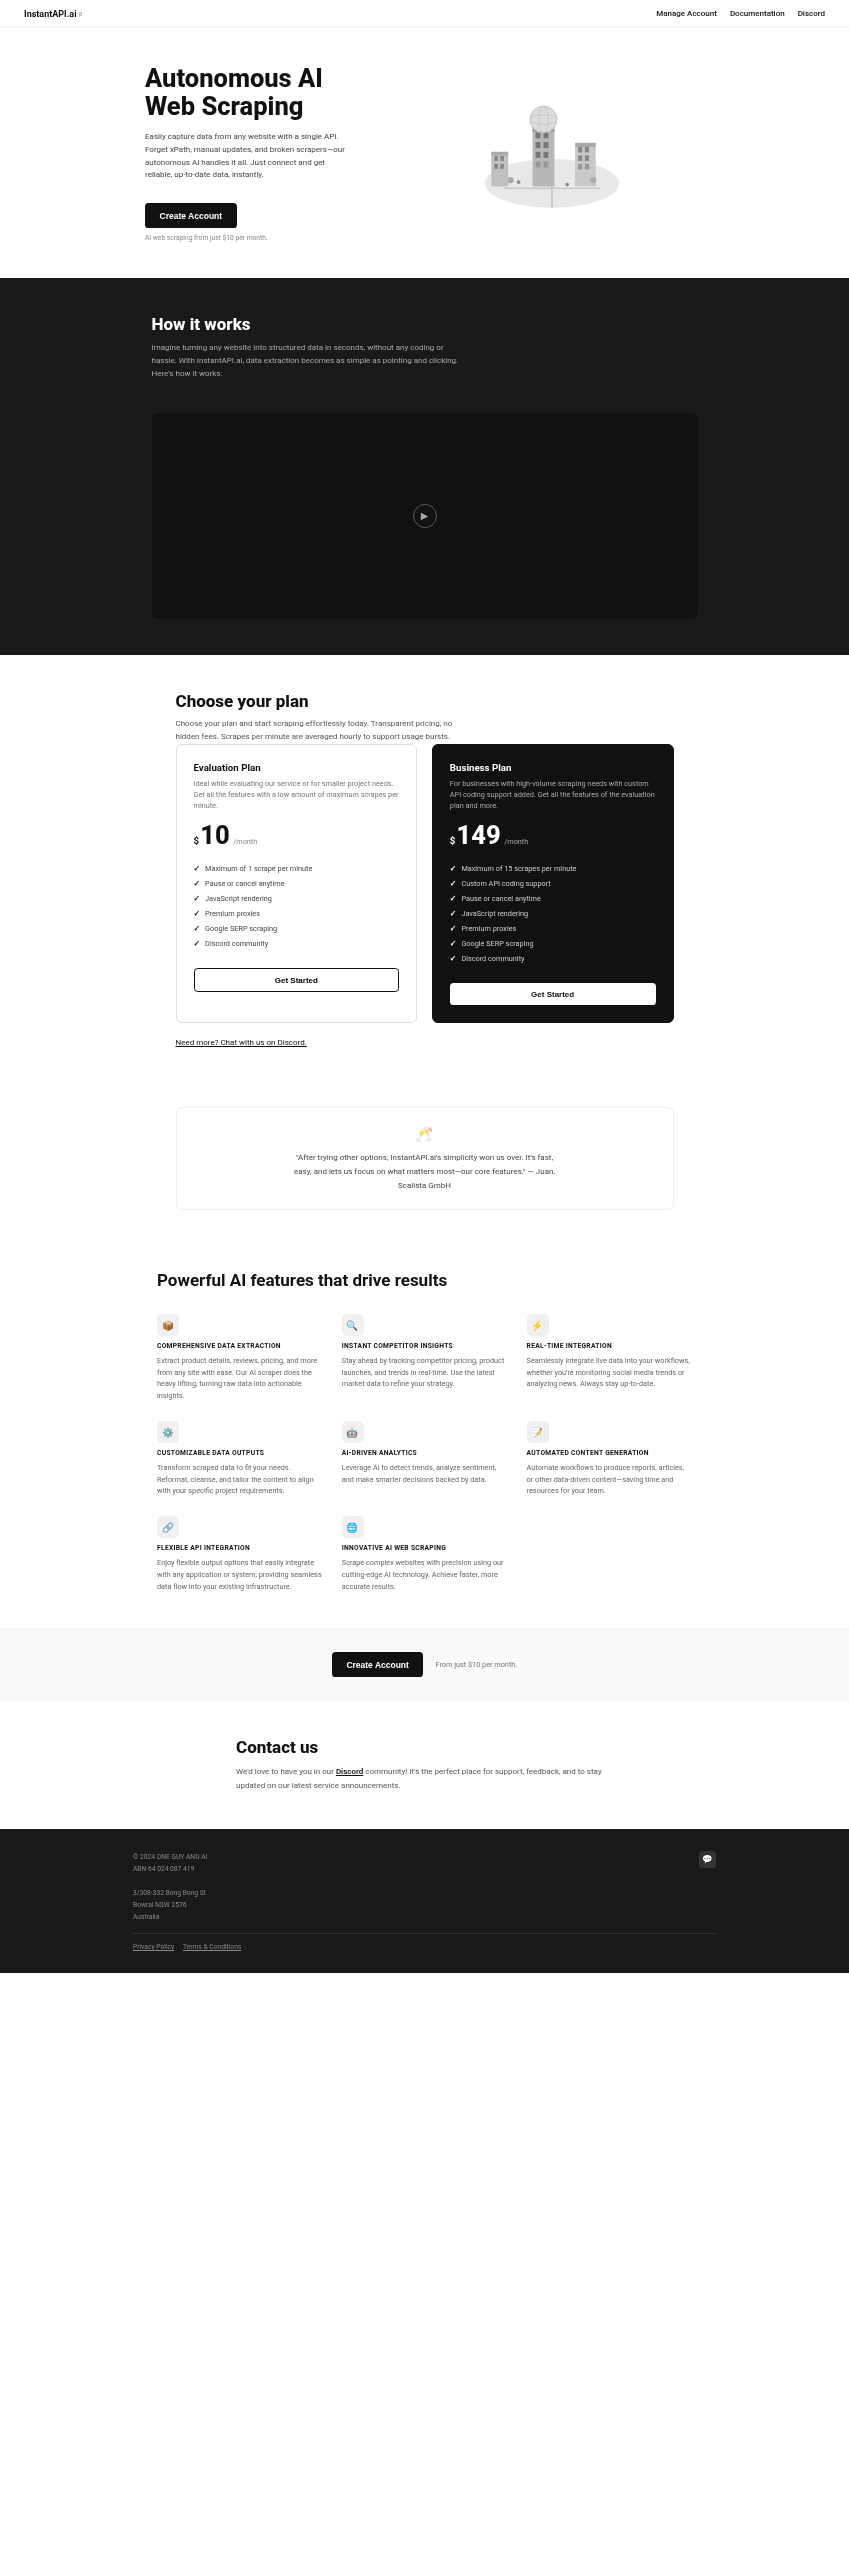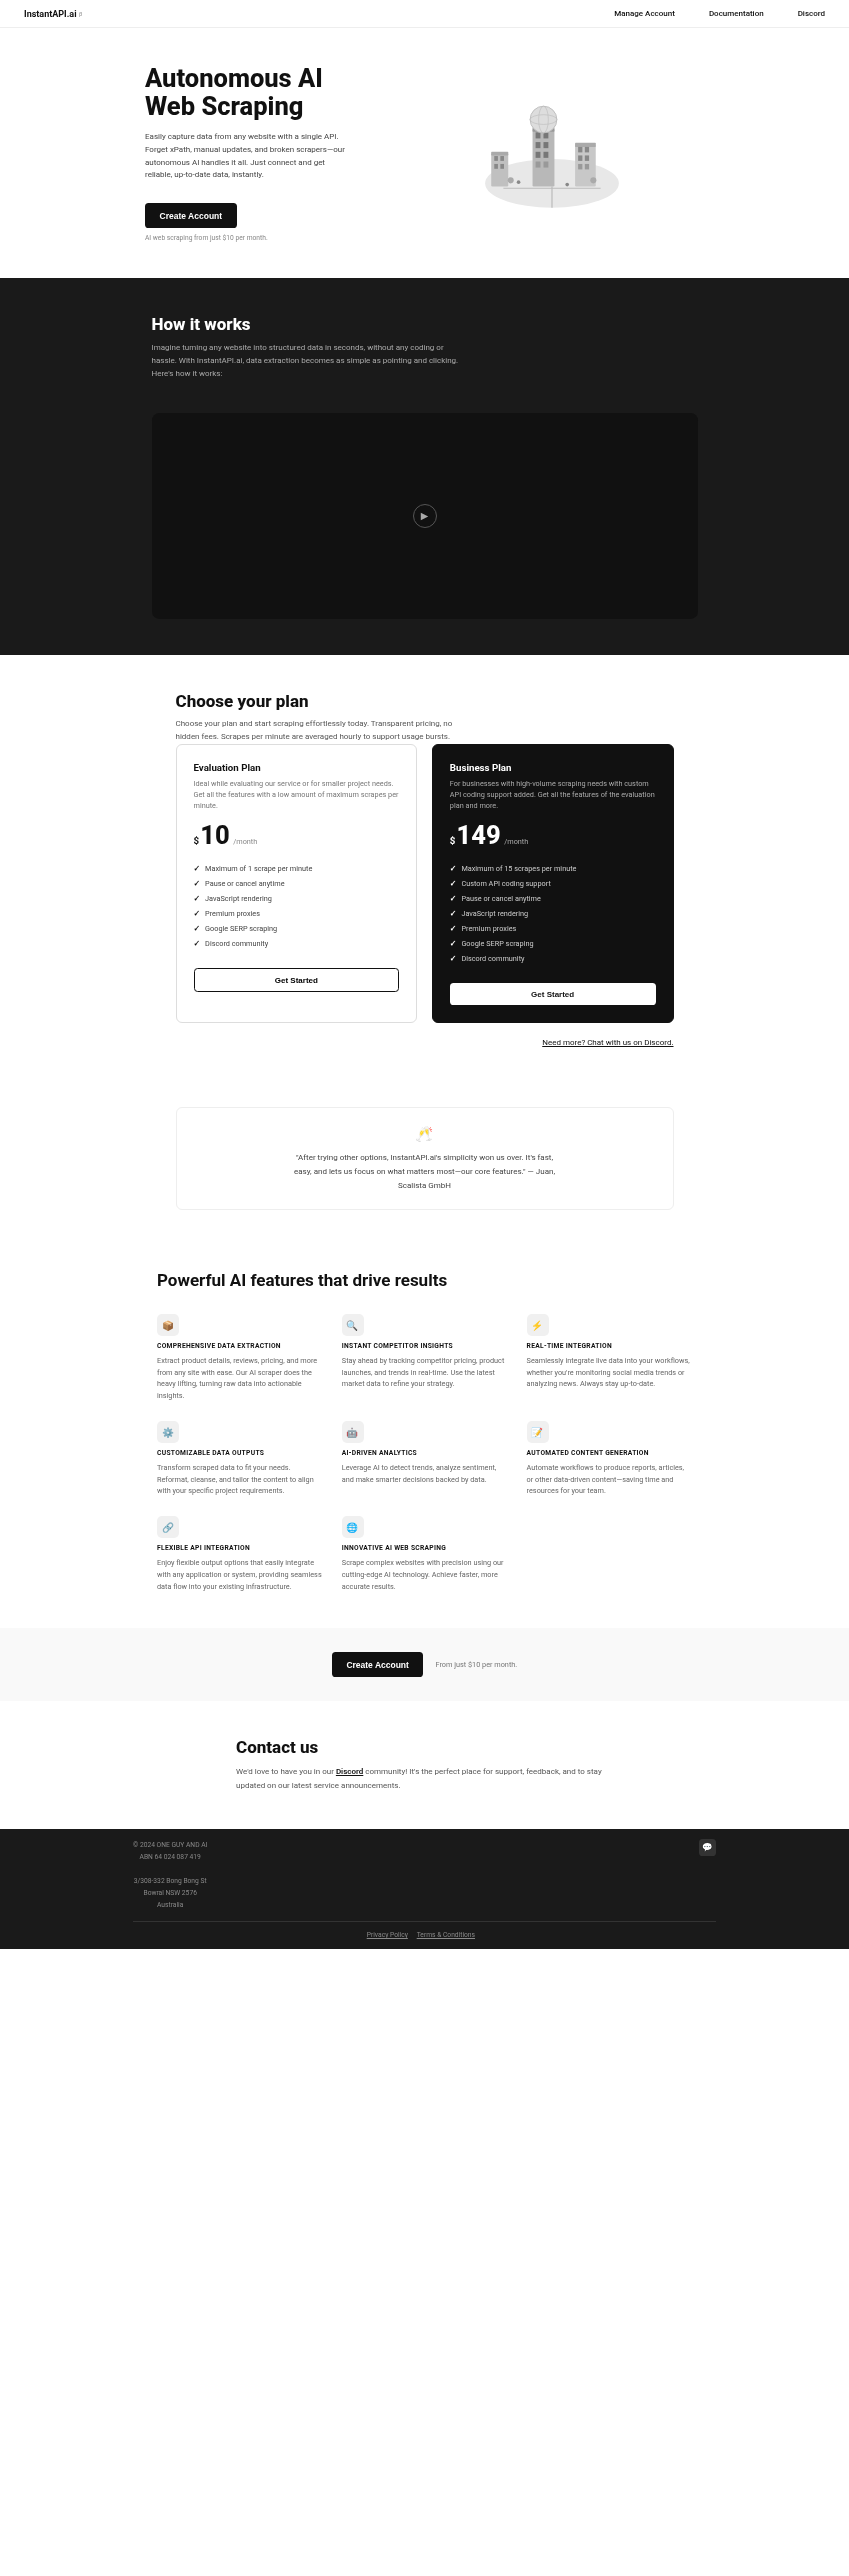--- a/index.html
+++ b/index.html
@@ -1,21 +1,21 @@
 <!DOCTYPE html>
 <html style="font-size:9.7px"><head>
   <meta charset="utf-8">
   <style>
     * { margin: 0; padding: 0; box-sizing: border-box; }
     body { font-family: -apple-system, BlinkMacSystemFont, 'Segoe UI', Roboto, sans-serif; color: #111; background: #fff; font-size: 8.5px; }
 
     
     nav { display: flex; align-items: center; justify-content: space-between; padding: 8.5px 24px; border-bottom: 0.6px solid #eee; position: sticky; top: 0; background: #fff; z-index: 100; }
     .nav-logo { font-weight: 700; font-size: 9px; display: flex; align-items: center; gap: 2.4px; }
-    .nav-links { display: flex; gap: 34px; }
+    .nav-links { display: flex; gap: 13px; }
     .nav-links a { text-decoration: none; color: #111; font-size: 8px; font-weight: 500; cursor: pointer; }
 
     
     .hero { display: flex; align-items: center; justify-content: space-between; padding: 36px 24px 36px; max-width: 607px; margin: 0 auto; }
     .hero-text { flex: 1; max-width: 255px; }
     .hero-title { font-size: 25.5px; font-weight: 800; line-height: 1.1; margin-bottom: 11px; }
     .hero-desc { font-size: 8px; color: #444; line-height: 1.6; margin-bottom: 21px; max-width: 206px; }
     .btn-primary { background: #111; color: #fff; border: none; padding: 7.3px 14.6px; border-radius: 3.6px; font-size: 8.5px; font-weight: 600; cursor: pointer; display: inline-block; }
     .hero-sub { font-size: 6.7px; color: #888; margin-top: 6px; }
     .hero-image { flex: 1; display: flex; justify-content: center; align-items: center; }
@@ -47,21 +47,21 @@
     .feature-list { list-style: none; margin-bottom: 17px; }
     .feature-list li { font-size: 7.3px; padding: 3px 0; display: flex; align-items: center; gap: 4.9px; color: #444; }
     .pricing-card.dark .feature-list li { color: #ccc; }
     .check-icon { color: #111; font-weight: 700; font-size: 8px; }
     .pricing-card.dark .check-icon { color: #fff; }
     .card-btn-outline { width: 100%; padding: 6.7px; border: 0.9px solid #111; background: #fff; border-radius: 3.6px; font-size: 8px; font-weight: 600; cursor: pointer; }
     .card-btn-filled { width: 100%; padding: 6.7px; border: none; background: #111; color: #fff; border-radius: 3.6px; font-size: 8px; font-weight: 600; cursor: pointer; }
     .pricing-card.dark .card-btn-filled { background: #fff; color: #111; }
 
     
-    .discord-cta { text-align: right; padding: 14.6px 0 0; }
+    .discord-cta { text-align: left; padding: 14.6px 0 0; }
     .discord-link { font-size: 8px; color: #555; }
     .discord-link a { color: #111; text-decoration: underline; cursor: pointer; }
 
     
     .testimonial-section { max-width: 546px; margin: 24px auto; padding: 0 24px; }
     .testimonial-card { border: 0.6px solid #eee; border-radius: 6px; padding: 17px 22px; text-align: center; }
     .testimonial-emoji { font-size: 14.6px; margin-bottom: 8.5px; }
     .testimonial-text { font-size: 8px; color: #444; line-height: 1.7; max-width: 267px; margin: 0 auto; }
 
     
@@ -78,21 +78,21 @@
     .bottom-cta-inner { display: flex; align-items: center; justify-content: center; gap: 12px; }
     .bottom-cta-sub { font-size: 7.3px; color: #777; }
 
     
     .contact-section { padding: 36px 24px; max-width: 425px; margin: 0 auto; }
     .contact-title { font-size: 17px; font-weight: 800; margin-bottom: 8.5px; }
     .contact-desc { font-size: 8px; color: #555; line-height: 1.7; }
     .contact-desc a { color: #111; font-weight: 600; text-decoration: underline; }
 
     
-    footer { background: #1a1a1a; color: #aaa; padding: 10px 24px; text-align: center; }
+    footer { background: #1a1a1a; color: #aaa; padding: 22px 24px; }
     .footer-inner { max-width: 583px; margin: 0 auto; display: flex; justify-content: space-between; align-items: flex-start; }
     .footer-left { font-size: 6.7px; line-height: 1.8; color: #888; }
     .footer-icon { width: 17px; height: 17px; background: #333; border-radius: 3.6px; display: flex; align-items: center; justify-content: center; font-size: 8.5px; color: #aaa; cursor: pointer; }
     .footer-links { padding-top: 12px; max-width: 583px; margin: 0 auto; border-top: 0.6px solid #333; margin-top: 12px; font-size: 6.7px; }
     .footer-links a { color: #888; text-decoration: underline; cursor: pointer; margin-right: 7.3px; }
   </style>
 </head>
 <body>
 
 <nav>

